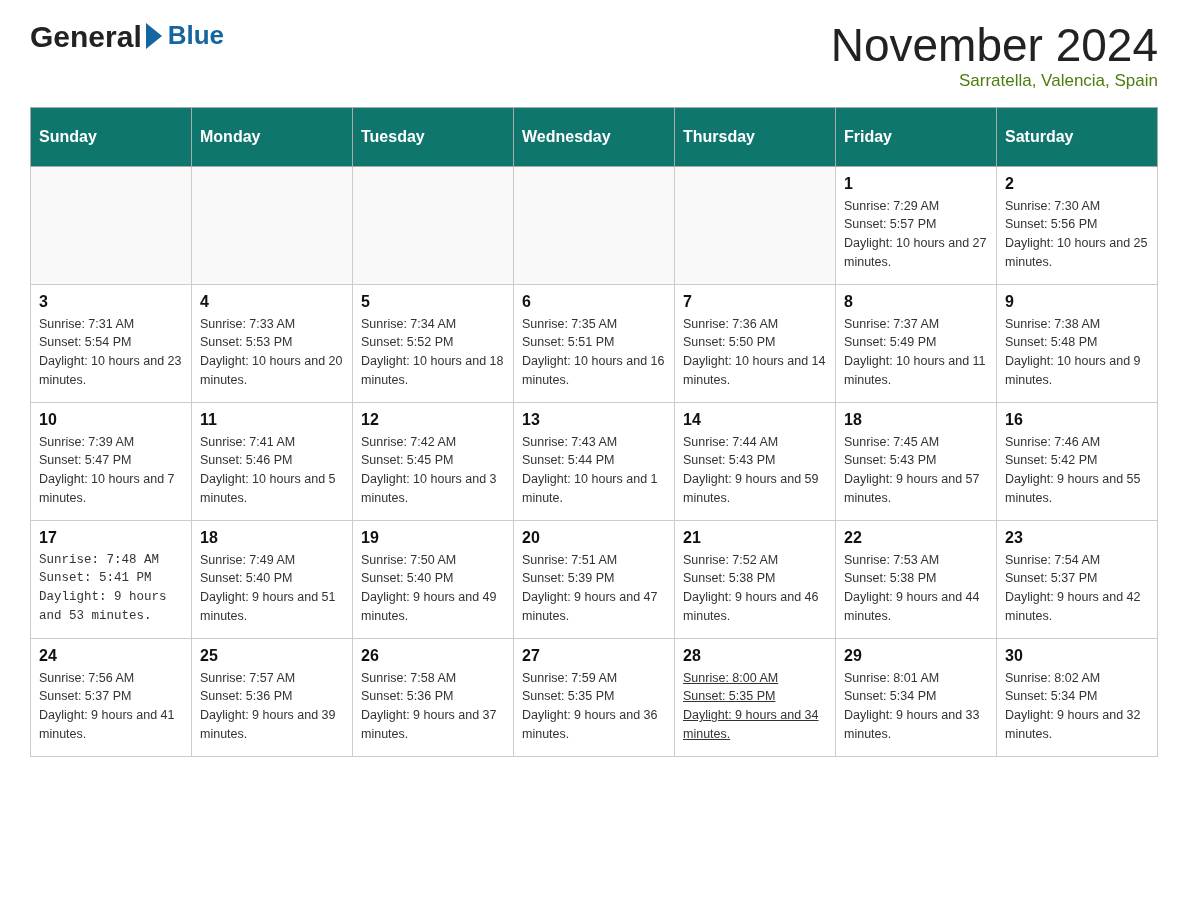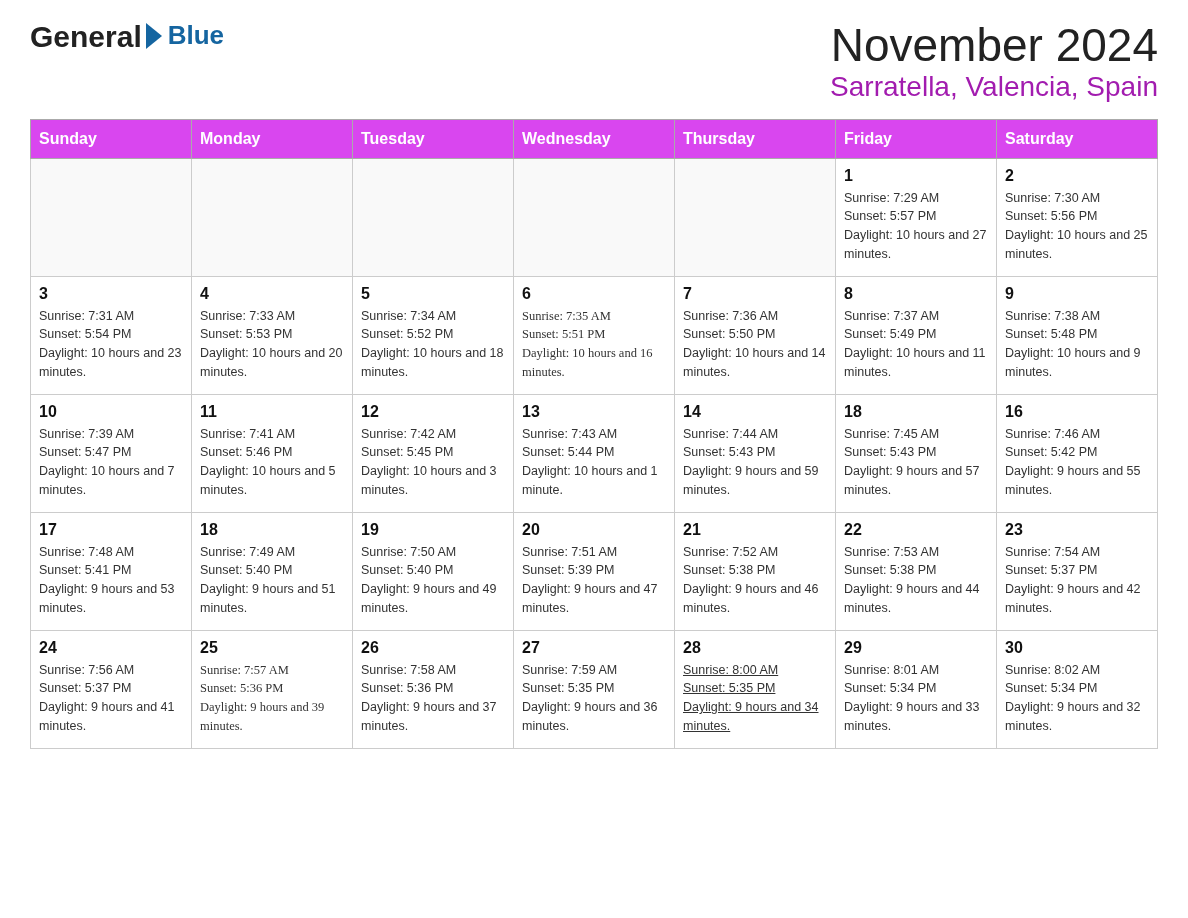--- a/index.html
+++ b/index.html
@@ -25,35 +25,35 @@
     .title-area {
       text-align: right;
     }
     .title-area h1 {
       font-size: 46px;
       font-weight: normal;
       color: #222;
       line-height: 1.1;
     }
     .title-area h2 {
-      font-size: 28px;
+      font-size: 17px;
       font-weight: normal;
-      color: #a21caf;
+      color: #4d7c0f;
     }
     .calendar {
       width: 100%;
       border-collapse: collapse;
       border: 1px solid #aaa;
     }
     .calendar thead tr th {
-      background-color: #d946ef;
+      background-color: #0f766e;
       color: #fff;
       font-size: 16px;
       font-weight: bold;
-      padding: 10px 8px;
+      padding: 20px 8px;
       text-align: left;
       border: 1px solid #aaa;
     }
     .calendar tbody tr td {
       vertical-align: top;
       padding: 8px 8px 12px 8px;
       border: 1px solid #ccc;
       width: 14.28%;
       min-height: 90px;
       font-size: 13px;
@@ -156,21 +156,21 @@
 Daylight: 10 hours and 20 minutes.</div>
         </td>
         <td>
           <span class="day-number">5</span>
           <div class="day-info" style="white-space: pre-line;">Sunrise: 7:34 AM
 Sunset: 5:52 PM
 Daylight: 10 hours and 18 minutes.</div>
         </td>
         <td>
           <span class="day-number">6</span>
-          <div class="day-info" style="white-space: pre-line; font-family: Liberation Serif, serif;">Sunrise: 7:35 AM
+          <div class="day-info" style="white-space: pre-line;">Sunrise: 7:35 AM
 Sunset: 5:51 PM
 Daylight: 10 hours and 16 minutes.</div>
         </td>
         <td>
           <span class="day-number">7</span>
           <div class="day-info" style="white-space: pre-line;">Sunrise: 7:36 AM
 Sunset: 5:50 PM
 Daylight: 10 hours and 14 minutes.</div>
         </td>
         <td>
@@ -226,21 +226,21 @@
         <td>
           <span class="day-number">16</span>
           <div class="day-info" style="white-space: pre-line;">Sunrise: 7:46 AM
 Sunset: 5:42 PM
 Daylight: 9 hours and 55 minutes.</div>
         </td>
       </tr>
       <tr>
         <td>
           <span class="day-number">17</span>
-          <div class="day-info" style="white-space: pre-line;">Sunrise: 7:48 AM
+          <div class="day-info" style="white-space: pre-line; font-family: Liberation Mono, monospace;">Sunrise: 7:48 AM
 Sunset: 5:41 PM
 Daylight: 9 hours and 53 minutes.</div>
         </td>
         <td>
           <span class="day-number">18</span>
           <div class="day-info" style="white-space: pre-line;">Sunrise: 7:49 AM
 Sunset: 5:40 PM
 Daylight: 9 hours and 51 minutes.</div>
         </td>
         <td>
@@ -276,21 +276,21 @@
       </tr>
       <tr>
         <td>
           <span class="day-number">24</span>
           <div class="day-info" style="white-space: pre-line;">Sunrise: 7:56 AM
 Sunset: 5:37 PM
 Daylight: 9 hours and 41 minutes.</div>
         </td>
         <td>
           <span class="day-number">25</span>
-          <div class="day-info" style="white-space: pre-line; font-family: Liberation Serif, serif;">Sunrise: 7:57 AM
+          <div class="day-info" style="white-space: pre-line;">Sunrise: 7:57 AM
 Sunset: 5:36 PM
 Daylight: 9 hours and 39 minutes.</div>
         </td>
         <td>
           <span class="day-number">26</span>
           <div class="day-info" style="white-space: pre-line;">Sunrise: 7:58 AM
 Sunset: 5:36 PM
 Daylight: 9 hours and 37 minutes.</div>
         </td>
         <td>

